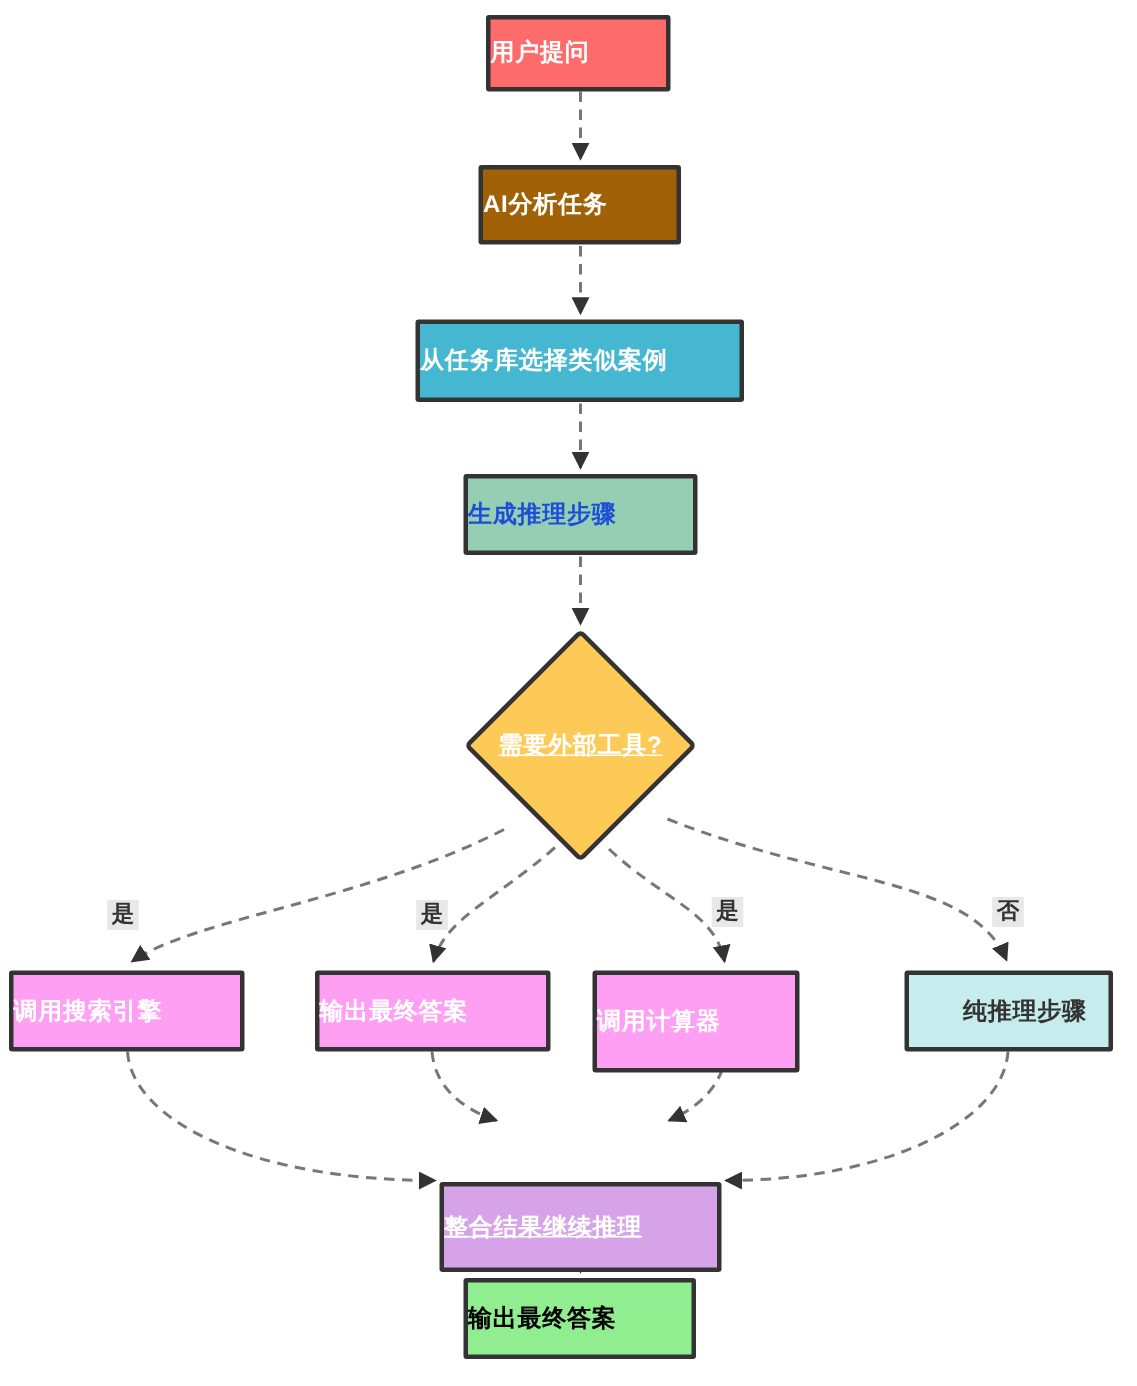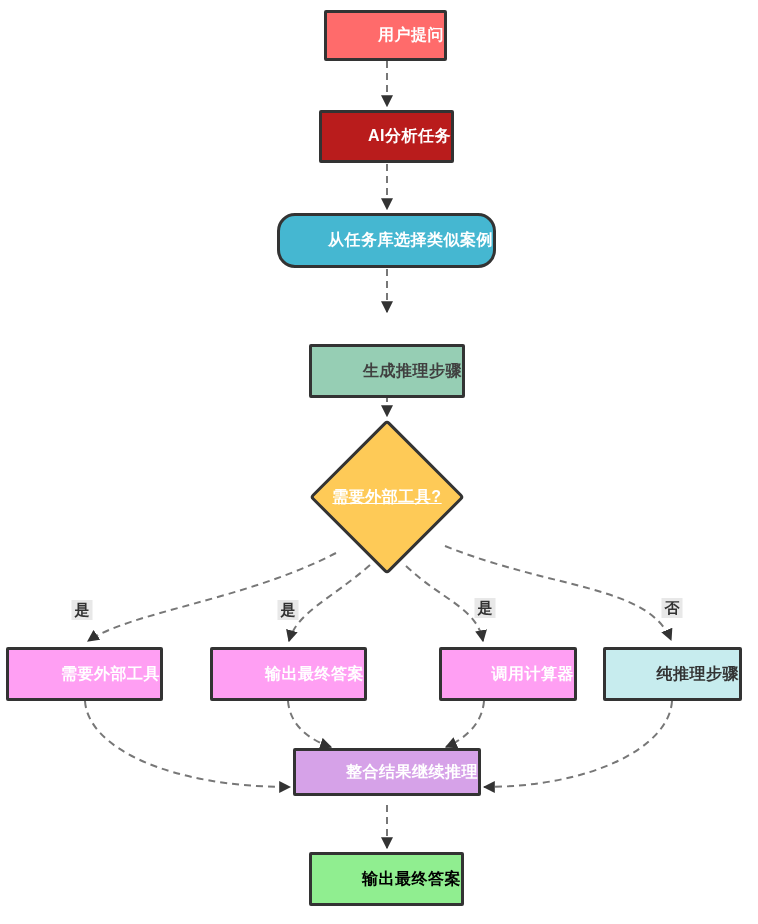--- a/index.html
+++ b/index.html
@@ -5,34 +5,34 @@
   html,body{margin:0;padding:0;background:#ffffff;}
   .canvas{
     position:relative;width:758px;height:924px;background:#ffffff;overflow:hidden;
     font-family:"Liberation Sans","DejaVu Sans",sans-serif;
   }
   .edges{position:absolute;left:0;top:0;z-index:1;}
   .edge{fill:none;stroke:#777777;stroke-width:2;stroke-dasharray:7 5;}
   .node{
     position:absolute;z-index:3;box-sizing:border-box;
     border:3px solid #333333;border-radius:2px;
-    display:flex;align-items:center;justify-content:flex-end;
+    display:flex;align-items:center;justify-content:flex-start;
     font-size:16px;font-weight:700;letter-spacing:.5px;
     text-align:center;white-space:nowrap;
   }
   
   .n0{left:324px;top:10px;width:123px;height:51px;}
   .n1{left:319px;top:110px;width:135px;height:53px;}
   .n2{left:277px;top:213px;width:219px;height:55px;}
   .n3{left:309px;top:316px;width:156px;height:54px;}
   .n5{left:6px;top:647px;width:157px;height:54px;}
   .n6{left:210px;top:647px;width:157px;height:54px;}
-  .n7{left:439px;top:647px;width:138px;height:54px;}
-  .n8{left:603px;top:647px;width:139px;height:54px;}
-  .n9{left:293px;top:748px;width:188px;height:48px;}
+  .n7{left:395px;top:647px;width:138px;height:68px;}
+  .n8{left:603px;top:647px;width:139px;height:54px;padding-left:36px;}
+  .n9{left:293px;top:788px;width:188px;height:60px;text-decoration:underline;}
   .n10{left:309px;top:852px;width:155px;height:54px;}
   
   .diamond-wrap{position:absolute;z-index:3;left:309px;top:419px;width:156px;height:156px;}
   .diamond-shape{
     position:absolute;left:23px;top:23px;width:110px;height:110px;
     box-sizing:border-box;border:3px solid #333333;border-radius:4px;
     transform:rotate(45deg);
   }
   .diamond-label{
     position:absolute;left:0;top:0;width:100%;height:100%;z-index:4;
@@ -78,39 +78,39 @@
 
   <div class="edge-label el0">是</div>
   <div class="edge-label el1">是</div>
   <div class="edge-label el2">是</div>
   <div class="edge-label el3">否</div>
 
   <div class="node n0" style="background: rgb(255, 107, 107); border-color: rgb(51, 51, 51); color: rgb(255, 255, 255);">
     <span>用户提问</span>
   </div>
 
-  <div class="node n1" style="background: #b91c1c; border-color: rgb(51, 51, 51); color: rgb(255, 255, 255);">
+  <div class="node n1" style="background: #a16207; border-color: rgb(51, 51, 51); color: rgb(255, 255, 255);">
     <span>AI分析任务</span>
   </div>
 
-  <div class="node n2" style="background: rgb(69, 183, 209); border-color: rgb(51, 51, 51); color: rgb(255, 255, 255); border-radius: 18px;">
+  <div class="node n2" style="background: rgb(69, 183, 209); border-color: rgb(51, 51, 51); color: rgb(255, 255, 255);">
     <span>从任务库选择类似案例</span>
   </div>
 
-  <div class="node n3" style="background: rgb(150, 206, 180); border-color: rgb(51, 51, 51); color: #404040; margin-top: 28px;">
+  <div class="node n3" style="background: rgb(150, 206, 180); border-color: rgb(51, 51, 51); color: #1d4ed8;">
     <span>生成推理步骤</span>
   </div>
 
   <div class="diamond-wrap" style="color: rgb(255, 255, 255);">
     <div class="diamond-shape" style="background: rgb(254, 202, 87); border-color: rgb(51, 51, 51); color: rgb(255, 255, 255);"></div>
     <div class="diamond-label" style="color: rgb(255, 255, 255); text-decoration: underline;">需要外部工具?</div>
   </div>
 
   <div class="node n5" style="background: rgb(255, 159, 243); border-color: rgb(51, 51, 51); color: rgb(255, 255, 255);">
-    <span>需要外部工具</span>
+    <span>调用搜索引擎</span>
   </div>
 
   <div class="node n6" style="background: rgb(255, 159, 243); border-color: rgb(51, 51, 51); color: rgb(255, 255, 255);">
     <span>输出最终答案</span>
   </div>
 
   <div class="node n7" style="background: rgb(255, 159, 243); border-color: rgb(51, 51, 51); color: rgb(255, 255, 255);">
     <span>调用计算器</span>
   </div>
 

